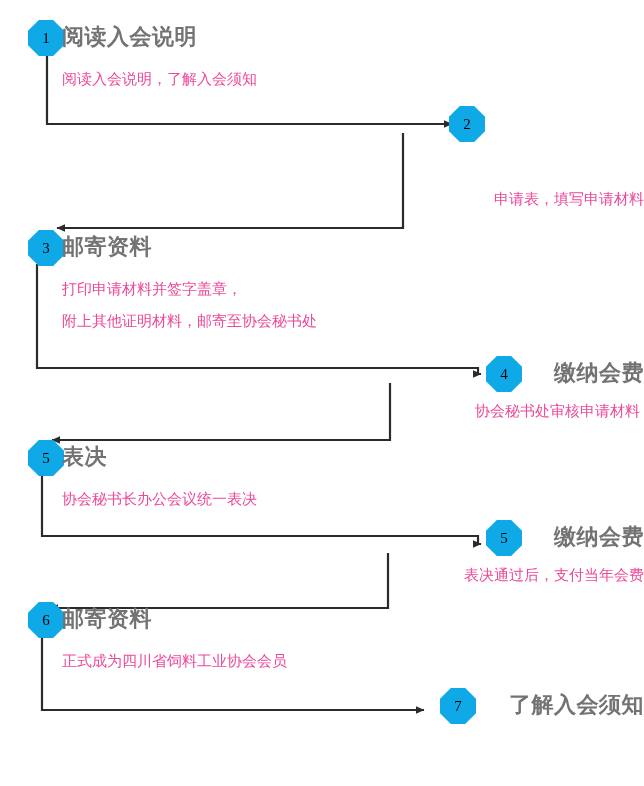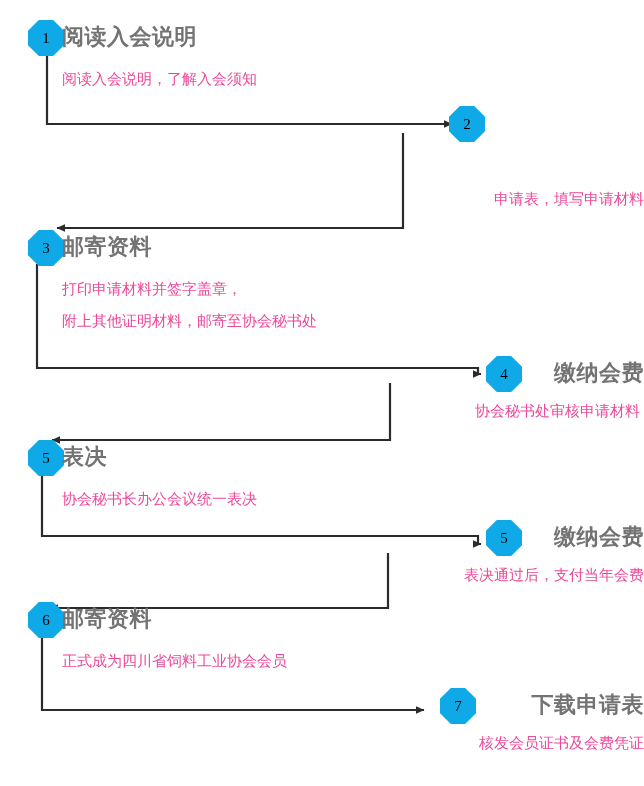--- a/index.html
+++ b/index.html
@@ -183,18 +183,17 @@
     <div class="step-head">
       <div class="badge">6</div>
       <div class="title">邮寄资料</div>
     </div>
     <div class="desc d1">正式成为四川省饲料工业协会会员</div>
   </div>
 
   <div class="step right" id="step-8">
     <div class="step-head">
       <div class="badge">7</div>
-      <div class="title">下载申请表</div>
+      <div class="title">了解入会须知</div>
     </div>
-    <div class="desc d1">核发会员证书及会费凭证</div>
   </div>
 
 </div>
 
 </body></html>

